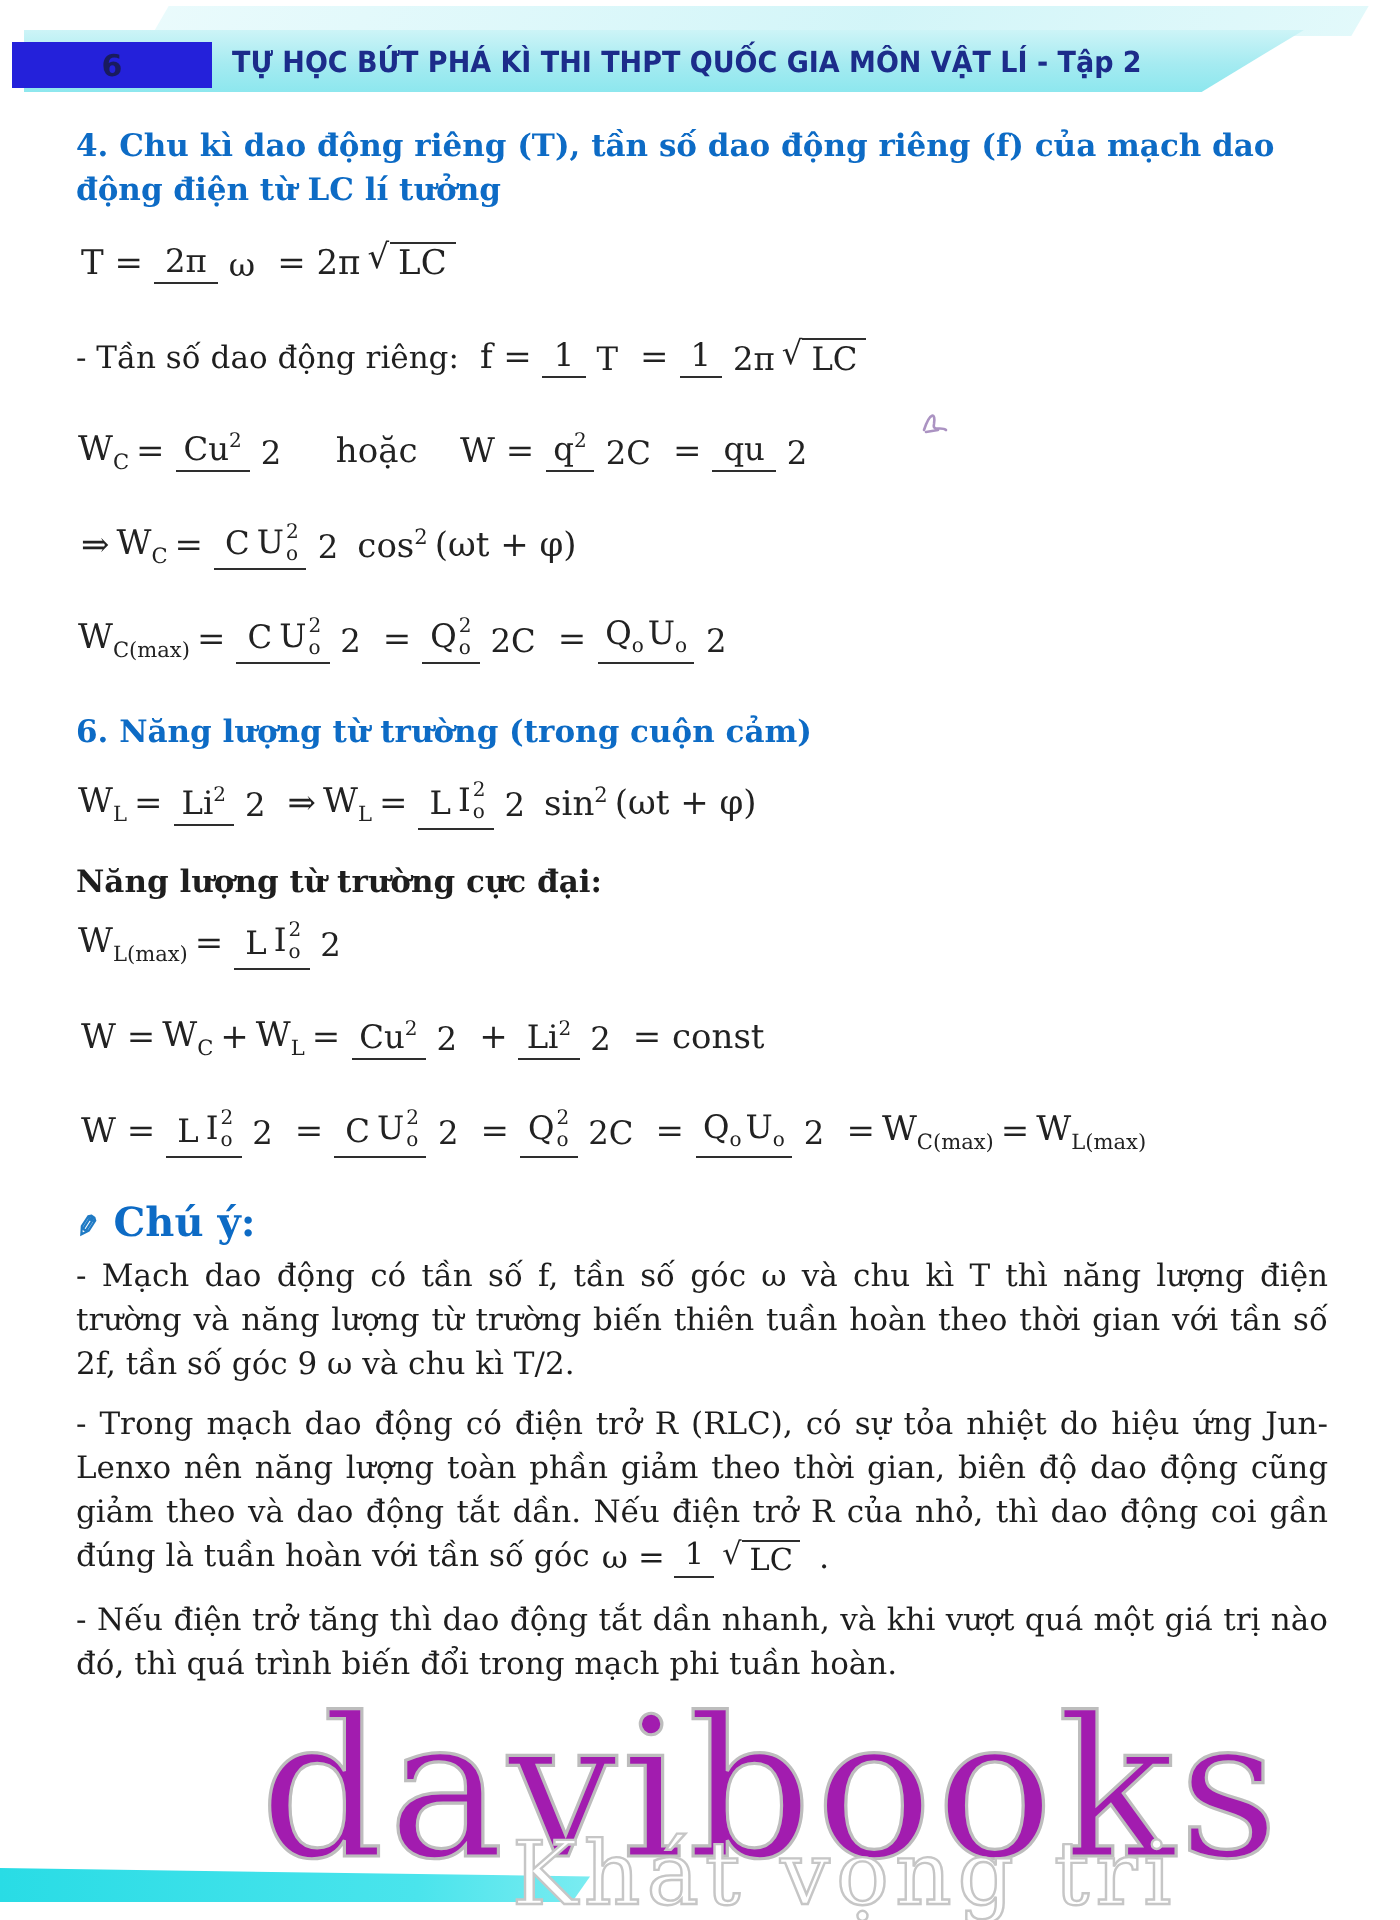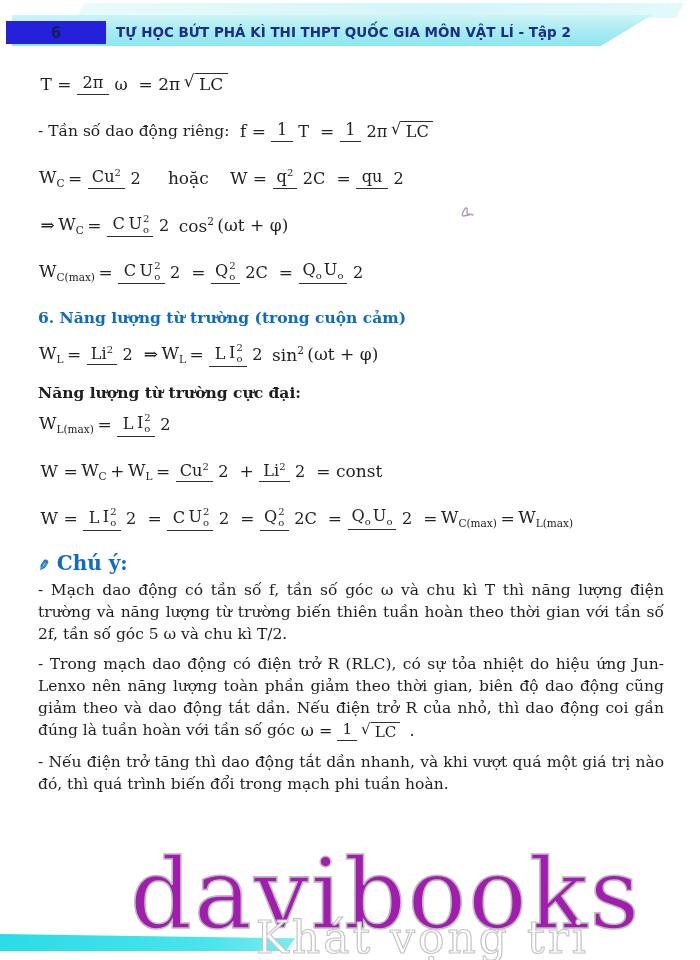--- a/index.html
+++ b/index.html
@@ -119,20 +119,21 @@
 
   <div class="band-light"></div>
   <div class="band"></div>
   <div class="num-box">
     <span>6</span>
   </div>
   <div class="header-title">TỰ HỌC BỨT PHÁ KÌ THI THPT QUỐC GIA MÔN VẬT LÍ - Tập 2</div>
 
   <main class="content">
 
+    <h2 class="sec first">4. Chu kì dao động riêng (T), tần số dao động riêng (f) của mạch dao động điện từ LC lí tưởng</h2>
 
     <div class="frow">
       <span class="math">
           <span class="mt">T =</span>
           <span class="frac">
             <span class="fnum">
               <span class="mt">2π</span>
             </span>
             <span class="fden">
               <span class="mt">ω</span>
@@ -409,21 +410,21 @@
           </span>
           <span class="mt">=</span>
           <span class="bg"><span>W</span><sub>C(max)</sub></span>
           <span class="mt">=</span>
           <span class="bg"><span>W</span><sub>L(max)</sub></span>
         </span>
     </div>
 
     <p class="note-head"><span class="pen"></span><span>Chú ý:</span></p>
 
-    <p class="note">- Mạch dao động có tần số f, tần số góc ω và chu kì T thì năng lượng điện trường và năng lượng từ trường biến thiên tuần hoàn theo thời gian với tần số 2f, tần số góc 5 ω và chu kì T/2.</p>
+    <p class="note">- Mạch dao động có tần số f, tần số góc ω và chu kì T thì năng lượng điện trường và năng lượng từ trường biến thiên tuần hoàn theo thời gian với tần số 2f, tần số góc 9 ω và chu kì T/2.</p>
 
     <p class="note"><span>- Trong mạch dao động có điện trở R (RLC), có sự tỏa nhiệt do hiệu ứng Jun-Lenxo nên năng lượng toàn phần giảm theo thời gian, biên độ dao động cũng giảm theo và dao động tắt dần. Nếu điện trở R của nhỏ, thì dao động coi gần đúng là tuần hoàn với tần số góc</span><span class="imath">
           <span class="mt">ω =</span>
           <span class="frac">
             <span class="fnum">
               <span class="mt">1</span>
             </span>
             <span class="fden">
               <span class="sqrt">
                 <span class="rsym">√</span>

